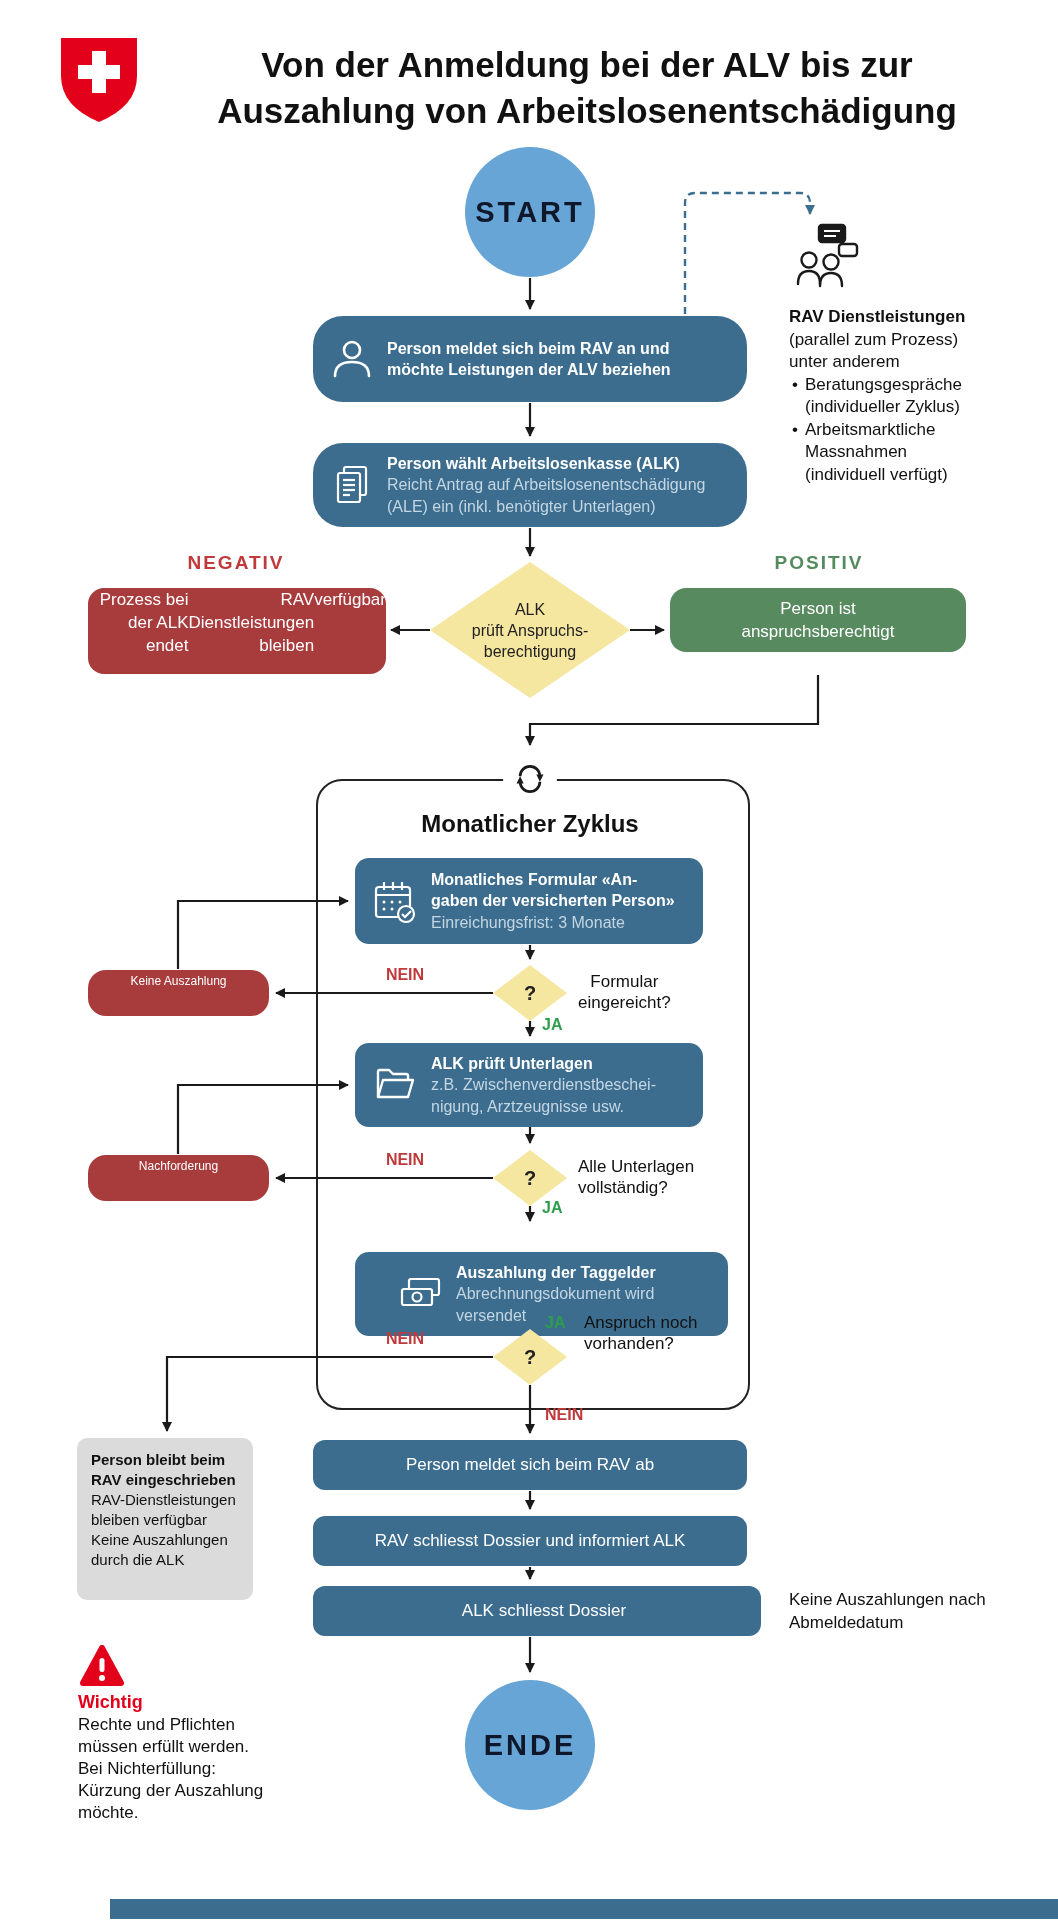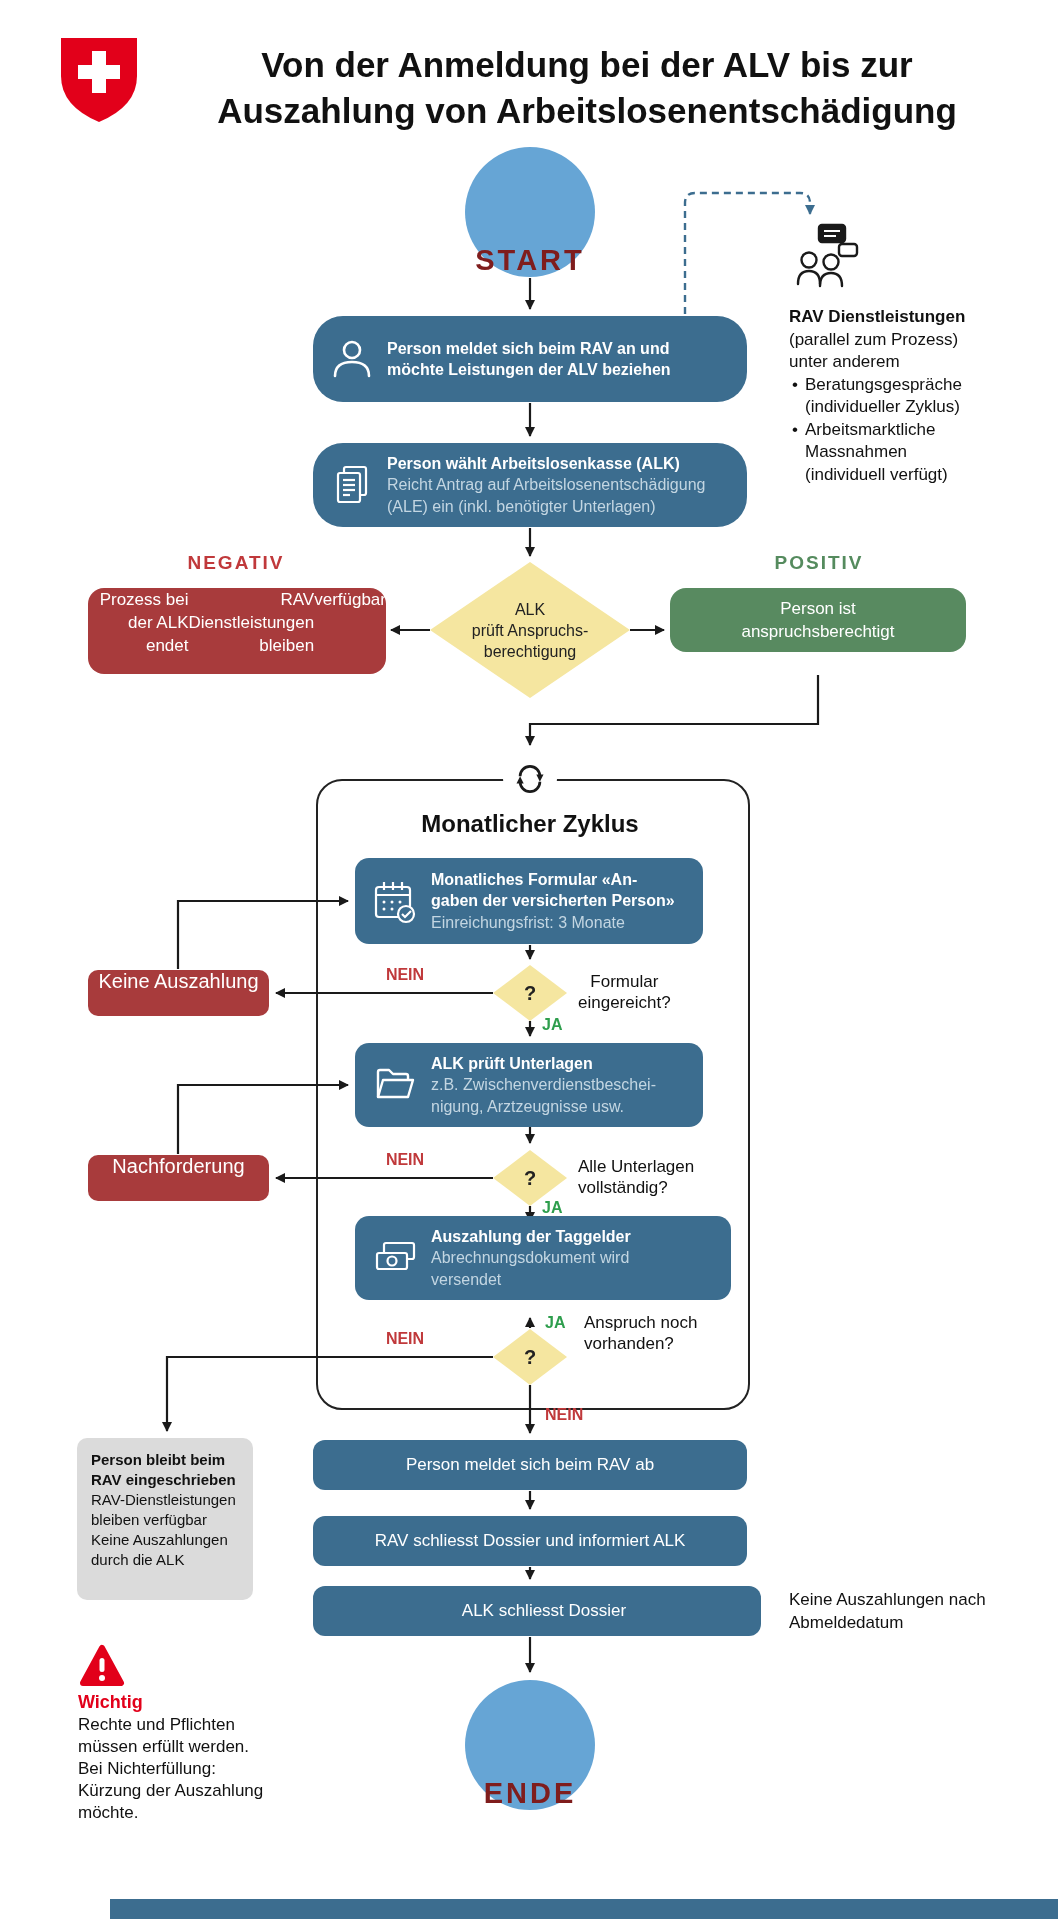--- a/index.html
+++ b/index.html
@@ -5,31 +5,31 @@
   :root{
     --blue:#3C6D8F; --lblue:#66A5D5; --red:#A83B3C; --green:#588A60;
     --yellow:#F5E6A0; --nein:#C0393B; --ja:#2E9E4D; --positiv:#558B5E;
     --swiss:#E2001A; --gray:#DBDBDB; --ink:#111;
   }
   html,body{margin:0;padding:0;background:#fff;}
   .canvas{position:relative;width:1058px;height:1920px;background:#fff;overflow:hidden;
           font-family:"Liberation Sans","DejaVu Sans",sans-serif;color:var(--ink);}
   .abs{position:absolute;}.z3{z-index:3}
   .title{font-size:35px;font-weight:700;line-height:46px;text-align:center;color:#111;}
-  .circle{background:var(--lblue);border-radius:50%;display:flex;align-items:flex-end;justify-content:center;
-          color:#7f1d1d;font-weight:700;font-size:29px;letter-spacing:3px;z-index:3;}
+  .circle{background:var(--lblue);border-radius:50%;display:flex;align-items:center;justify-content:center;
+          color:#0f172a;font-weight:700;font-size:29px;letter-spacing:3px;z-index:3;}
   .bluebox{background:var(--blue);border-radius:30px;color:#fff;display:flex;align-items:center;z-index:3;}
   .cyclebox{border-radius:14px;}
   .icon{flex:0 0 auto;margin:0 12px 0 16px;display:flex;align-items:center;}
   .btxt{font-size:16px;line-height:21.5px;}
   .b{font-weight:700;}
   .lt{color:#C3D6E2;}
   .redbox{background:var(--red);color:#fff;border-radius:16px;display:flex;
           justify-content:center;text-align:right;font-size:17px;line-height:23px;z-index:3;}
-  .smallred{border-radius:10px;font-size:20px;}
+  .smallred{border-radius:18px;font-size:12px;}
   .greenbox{background:var(--green);color:#fff;border-radius:16px;display:flex;flex-direction:column;
           justify-content:center;text-align:center;font-size:17px;line-height:23px;z-index:3;}
   .diamond{background:var(--yellow);clip-path:polygon(50% 0,100% 50%,50% 100%,0 50%);display:flex;
           flex-direction:column;align-items:center;justify-content:center;text-align:center;z-index:3;}
   .dtxt{font-size:16px;line-height:21px;color:#222;}
   .qmark{font-size:20px;font-weight:700;color:#222;}
   .lbl{font-weight:700;font-size:19px;letter-spacing:2px;text-align:center;z-index:4;}
   .lbl-neg{color:var(--nein);}
   .lbl-pos{color:var(--positiv);}
   .tag{font-weight:700;font-size:16px;z-index:4;}
@@ -254,21 +254,21 @@
     <div>Alle Unterlagen</div>
     <div>vollständig?</div>
   </div>
   <div class="abs tag tag-nein" style="left:360px;top:1151px;width:90px;">NEIN</div>
   <div class="abs tag tag-ja" style="left:542px;top:1199px;">JA</div>
 
   <div class="abs redbox smallred" style="left:88px;top:1155px;width:181px;height:46px;">
     <div>Nachforderung</div>
   </div>
 
-  <div class="abs bluebox cyclebox" style="left:355px;top:1216px;width:376px;height:84px;">
+  <div class="abs bluebox cyclebox" style="left:355px;top:1252px;width:348px;height:84px;padding-left:25px;">
     <span class="icon">
       <svg width="48" height="48" viewBox="0 0 48 48" fill="none" stroke="#fff" stroke-width="2.2">
         <rect x="13" y="9" width="30" height="16" rx="2"></rect>
         <rect x="6" y="19" width="30" height="16" rx="2" fill="#3C6D8F"></rect>
         <circle cx="21" cy="27" r="4.5"></circle>
       </svg>
     </span>
     <div class="btxt">
       <div class="b">Auszahlung der Taggelder</div>
       <div class="lt">Abrechnungsdokument wird</div>

